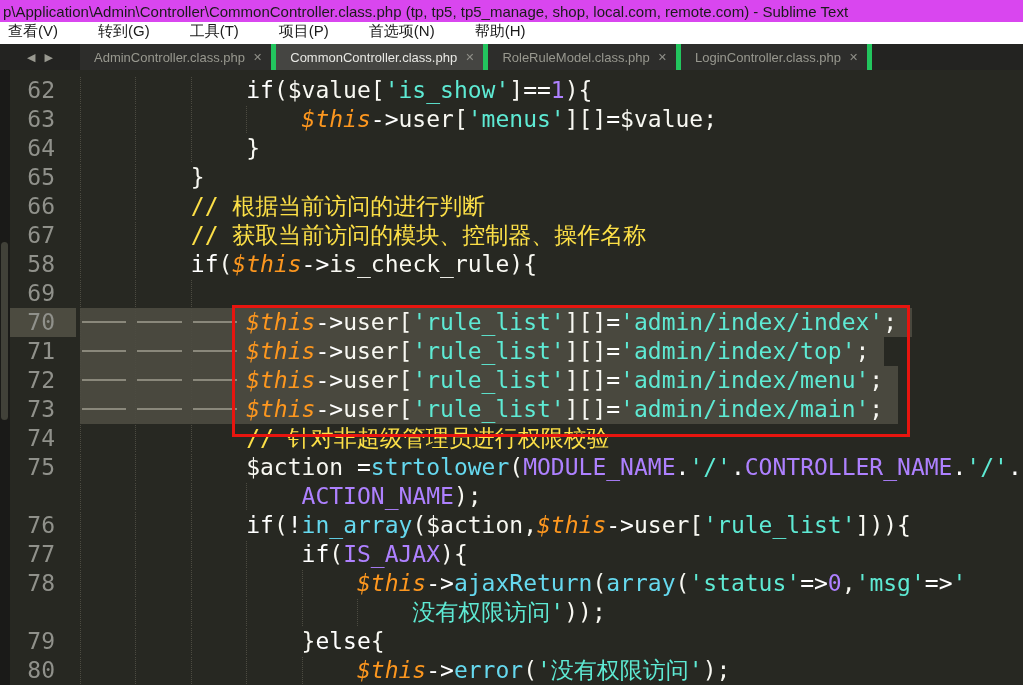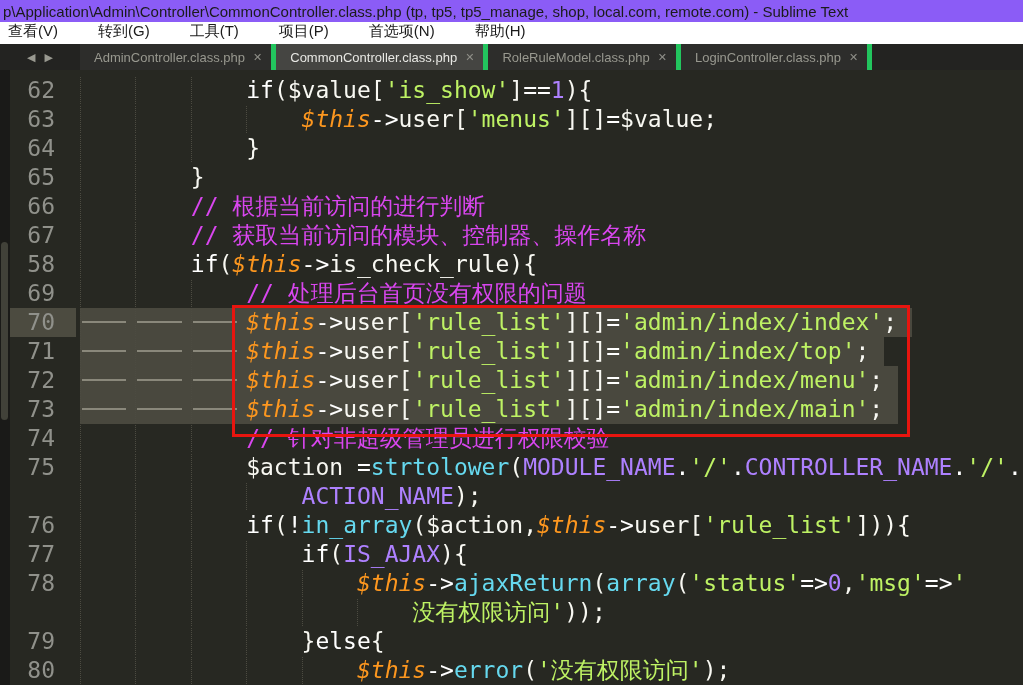--- a/index.html
+++ b/index.html
@@ -2,21 +2,21 @@
 <html><head>
 <meta charset="utf-8">
 <style>
   html,body{margin:0;padding:0;}
   body{
     width:1023px;height:685px;overflow:hidden;background:#272822;
     font-family:"DejaVu Sans Mono",monospace;
   }
   
   .titlebar{
-    height:22px;background:#8b5cf6;color:#1b1b1b;
+    height:22px;background:#d946ef;color:#1b1b1b;
     font:15px "Liberation Sans",sans-serif;
     display:flex;align-items:center;padding-left:3px;
     white-space:nowrap;overflow:hidden;
   }
   
   .menubar{
     height:22px;background:#ffffff;color:#1b1b1b;
     font:15px "Liberation Sans",sans-serif;
     display:flex;align-items:flex-start;gap:40px;padding-left:8px;
     white-space:nowrap;overflow:hidden;
@@ -57,25 +57,25 @@
   .ind::before{
     content:"";position:absolute;left:0;top:1px;bottom:1px;
     border-left:1px dotted #4c4b41;
   }
   .ind.mark::after{
     content:"";position:absolute;left:2px;right:9px;top:13px;
     border-top:2px solid #8a887b;
   }
   .tok-fg{color:#f8f8f2;}
   .tok-kw{color:#ffffff;}
-  .tok-str{color:#bef264;}
+  .tok-str{color:#5eead4;}
   .tok-num{color:#ae81ff;}
   .tok-fn{color:#66d9ef;}
   .tok-this{color:#fd971f;font-style:italic;}
-  .tok-cm{color:#d946ef;text-align:center;}
+  .tok-cm{color:#fde047;text-align:center;}
   
   .left-strip{position:absolute;left:0;top:0;bottom:0;width:10px;background:#1a1a18;z-index:3;}
   .left-thumb{position:absolute;left:1px;top:172px;width:7px;height:178px;background:#414139;border-radius:4px;z-index:4;}
   
   .annotation{
     position:absolute;left:232px;top:235px;width:672px;height:126px;
     border:3px solid #e8150f;z-index:5;pointer-events:none;
   }
 </style>
 </head>
@@ -121,21 +121,21 @@
 
 <div class="editor">
   <div class="code-lines">
       <div class="row"><div class="gutter">62</div><div class="code"><span class="line-inner"><span class="ind"></span><span class="ind"></span><span class="ind"></span><span class="tok-kw">if</span><span class="tok-fg">($value[</span><span class="tok-str">'is_show'</span><span class="tok-fg">]</span><span class="tok-kw">==</span><span class="tok-num">1</span><span class="tok-fg">){</span></span></div></div>
       <div class="row"><div class="gutter">63</div><div class="code"><span class="line-inner"><span class="ind"></span><span class="ind"></span><span class="ind"></span><span class="ind"></span><span class="tok-this">$this</span><span class="tok-kw">-&gt;</span><span class="tok-fg">user[</span><span class="tok-str">'menus'</span><span class="tok-fg">][]</span><span class="tok-kw">=</span><span class="tok-fg">$value;</span></span></div></div>
       <div class="row"><div class="gutter">64</div><div class="code"><span class="line-inner"><span class="ind"></span><span class="ind"></span><span class="ind"></span><span class="tok-fg">}</span></span></div></div>
       <div class="row"><div class="gutter">65</div><div class="code"><span class="line-inner"><span class="ind"></span><span class="ind"></span><span class="tok-fg">}</span></span></div></div>
       <div class="row"><div class="gutter">66</div><div class="code"><span class="line-inner"><span class="ind"></span><span class="ind"></span><span class="tok-cm">// 根据当前访问的进行判断</span></span></div></div>
       <div class="row"><div class="gutter">67</div><div class="code"><span class="line-inner"><span class="ind"></span><span class="ind"></span><span class="tok-cm">// 获取当前访问的模块、控制器、操作名称</span></span></div></div>
       <div class="row"><div class="gutter">58</div><div class="code"><span class="line-inner"><span class="ind"></span><span class="ind"></span><span class="tok-kw">if</span><span class="tok-fg">(</span><span class="tok-this">$this</span><span class="tok-kw">-&gt;</span><span class="tok-fg">is_check_rule){</span></span></div></div>
-      <div class="row"><div class="gutter">69</div><div class="code"><span class="line-inner"><span class="ind"></span><span class="ind"></span><span class="ind"></span><span class="tok-cm">// 处理后台首页没有权限的问题</span></span></div></div>
+      <div class="row"><div class="gutter">69</div><div class="code"><span class="line-inner"><span class="ind"></span><span class="ind"></span><span class="ind"></span></span></div></div>
       <div class="row"><div class="gutter hl">70</div><div class="code"><span class="line-inner sel"><span class="ind mark"></span><span class="ind mark"></span><span class="ind mark"></span><span class="tok-this">$this</span><span class="tok-kw">-&gt;</span><span class="tok-fg">user[</span><span class="tok-str">'rule_list'</span><span class="tok-fg">][]</span><span class="tok-kw">=</span><span class="tok-str">'admin/index/index'</span><span class="tok-fg">;</span></span></div></div>
       <div class="row"><div class="gutter">71</div><div class="code"><span class="line-inner sel"><span class="ind mark"></span><span class="ind mark"></span><span class="ind mark"></span><span class="tok-this">$this</span><span class="tok-kw">-&gt;</span><span class="tok-fg">user[</span><span class="tok-str">'rule_list'</span><span class="tok-fg">][]</span><span class="tok-kw">=</span><span class="tok-str">'admin/index/top'</span><span class="tok-fg">;</span></span></div></div>
       <div class="row"><div class="gutter">72</div><div class="code"><span class="line-inner sel"><span class="ind mark"></span><span class="ind mark"></span><span class="ind mark"></span><span class="tok-this">$this</span><span class="tok-kw">-&gt;</span><span class="tok-fg">user[</span><span class="tok-str">'rule_list'</span><span class="tok-fg">][]</span><span class="tok-kw">=</span><span class="tok-str">'admin/index/menu'</span><span class="tok-fg">;</span></span></div></div>
       <div class="row"><div class="gutter">73</div><div class="code"><span class="line-inner sel"><span class="ind mark"></span><span class="ind mark"></span><span class="ind mark"></span><span class="tok-this">$this</span><span class="tok-kw">-&gt;</span><span class="tok-fg">user[</span><span class="tok-str">'rule_list'</span><span class="tok-fg">][]</span><span class="tok-kw">=</span><span class="tok-str">'admin/index/main'</span><span class="tok-fg">;</span></span></div></div>
       <div class="row"><div class="gutter">74</div><div class="code"><span class="line-inner"><span class="ind"></span><span class="ind"></span><span class="ind"></span><span class="tok-cm">// 针对非超级管理员进行权限校验</span></span></div></div>
       <div class="row"><div class="gutter">75</div><div class="code"><span class="line-inner"><span class="ind"></span><span class="ind"></span><span class="ind"></span><span class="tok-fg">$action </span><span class="tok-kw">=</span><span class="tok-fn">strtolower</span><span class="tok-fg">(</span><span class="tok-num">MODULE_NAME</span><span class="tok-kw">.</span><span class="tok-str">'/'</span><span class="tok-kw">.</span><span class="tok-num">CONTROLLER_NAME</span><span class="tok-kw">.</span><span class="tok-str">'/'</span><span class="tok-kw">.</span></span></div></div>
       <div class="row"><div class="gutter"></div><div class="code"><span class="line-inner"><span class="ind"></span><span class="ind"></span><span class="ind"></span><span class="ind"></span><span class="tok-num">ACTION_NAME</span><span class="tok-fg">);</span></span></div></div>
       <div class="row"><div class="gutter">76</div><div class="code"><span class="line-inner"><span class="ind"></span><span class="ind"></span><span class="ind"></span><span class="tok-kw">if</span><span class="tok-fg">(</span><span class="tok-kw">!</span><span class="tok-fn">in_array</span><span class="tok-fg">($action,</span><span class="tok-this">$this</span><span class="tok-kw">-&gt;</span><span class="tok-fg">user[</span><span class="tok-str">'rule_list'</span><span class="tok-fg">])){</span></span></div></div>
       <div class="row"><div class="gutter">77</div><div class="code"><span class="line-inner"><span class="ind"></span><span class="ind"></span><span class="ind"></span><span class="ind"></span><span class="tok-kw">if</span><span class="tok-fg">(</span><span class="tok-num">IS_AJAX</span><span class="tok-fg">){</span></span></div></div>
       <div class="row"><div class="gutter">78</div><div class="code"><span class="line-inner"><span class="ind"></span><span class="ind"></span><span class="ind"></span><span class="ind"></span><span class="ind"></span><span class="tok-this">$this</span><span class="tok-kw">-&gt;</span><span class="tok-fn">ajaxReturn</span><span class="tok-fg">(</span><span class="tok-fn">array</span><span class="tok-fg">(</span><span class="tok-str">'status'</span><span class="tok-kw">=&gt;</span><span class="tok-num">0</span><span class="tok-fg">,</span><span class="tok-str">'msg'</span><span class="tok-kw">=&gt;</span><span class="tok-str">'</span></span></div></div>

